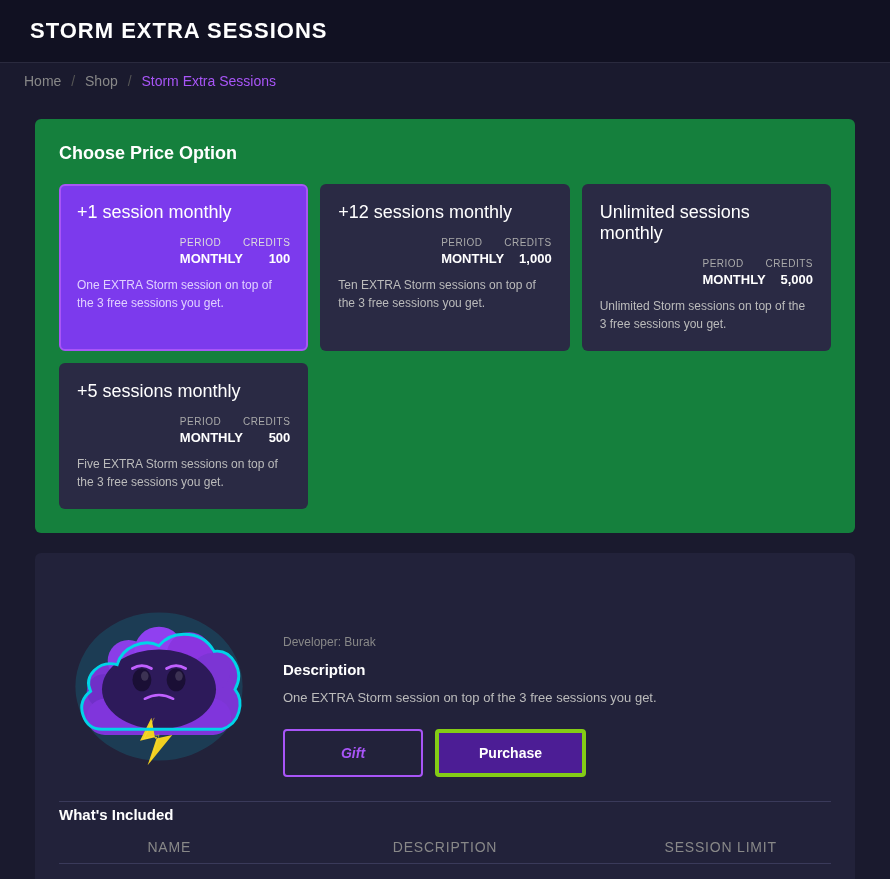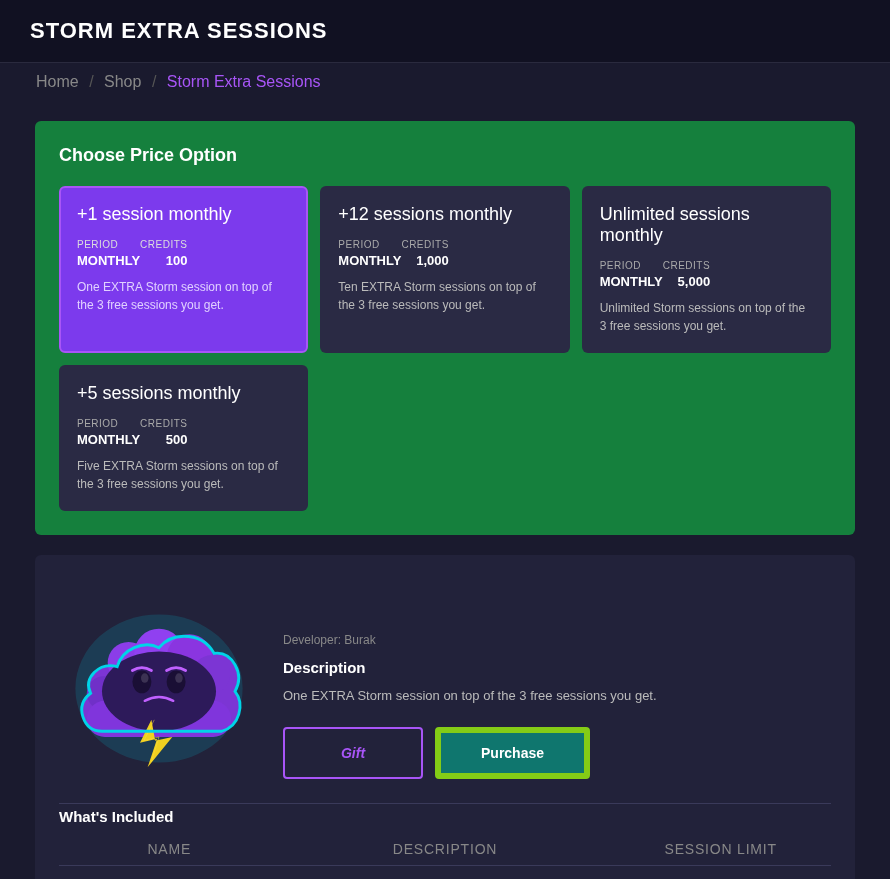--- a/index.html
+++ b/index.html
@@ -15,22 +15,22 @@
       padding: 18px 30px;
       border-bottom: 1px solid #2a2a3e;
     }
     .header h1 {
       color: #fff;
       font-size: 22px;
       font-weight: 900;
       letter-spacing: 1px;
     }
     .breadcrumb {
-      padding: 10px 36px;
-      font-size: 16px;
+      padding: 10px 24px;
+      font-size: 14px;
       color: #888;
       background-color: #1a1a2e;
     }
     .breadcrumb a {
       color: #888;
       text-decoration: none;
     }
     .breadcrumb .separator {
       margin: 0 6px;
       color: #555;
@@ -73,21 +73,21 @@
       border-color: #a855f7;
     }
     .price-card .card-title {
       color: #fff;
       font-size: 18px;
       font-weight: 400;
       margin-bottom: 14px;
     }
     .price-card .card-meta {
       display: flex;
-      justify-content: flex-start;
+      justify-content: flex-end;
       align-items: flex-start;
       margin-bottom: 10px;
     }
     .price-card .meta-label {
       font-size: 10px;
       color: #aaa;
       text-transform: uppercase;
       letter-spacing: 0.5px;
       margin-bottom: 3px;
     }
@@ -170,22 +170,22 @@
       color: #a855f7;
       border-radius: 4px;
       font-size: 14px;
       font-weight: 600;
       cursor: pointer;
       min-width: 140px;
       font-style: italic;
     }
     .btn-purchase {
       padding: 12px 40px;
-      background-color: #0f766e;
-      border: 6px solid #84cc16;
+      background-color: #4c1d95;
+      border: 4px solid #84cc16;
       color: #fff;
       border-radius: 4px;
       font-size: 14px;
       font-weight: 700;
       cursor: pointer;
       min-width: 140px;
     }
     .whats-included {
       border-top: 1px solid #3a3a5a;
       padding-top: 4px;

